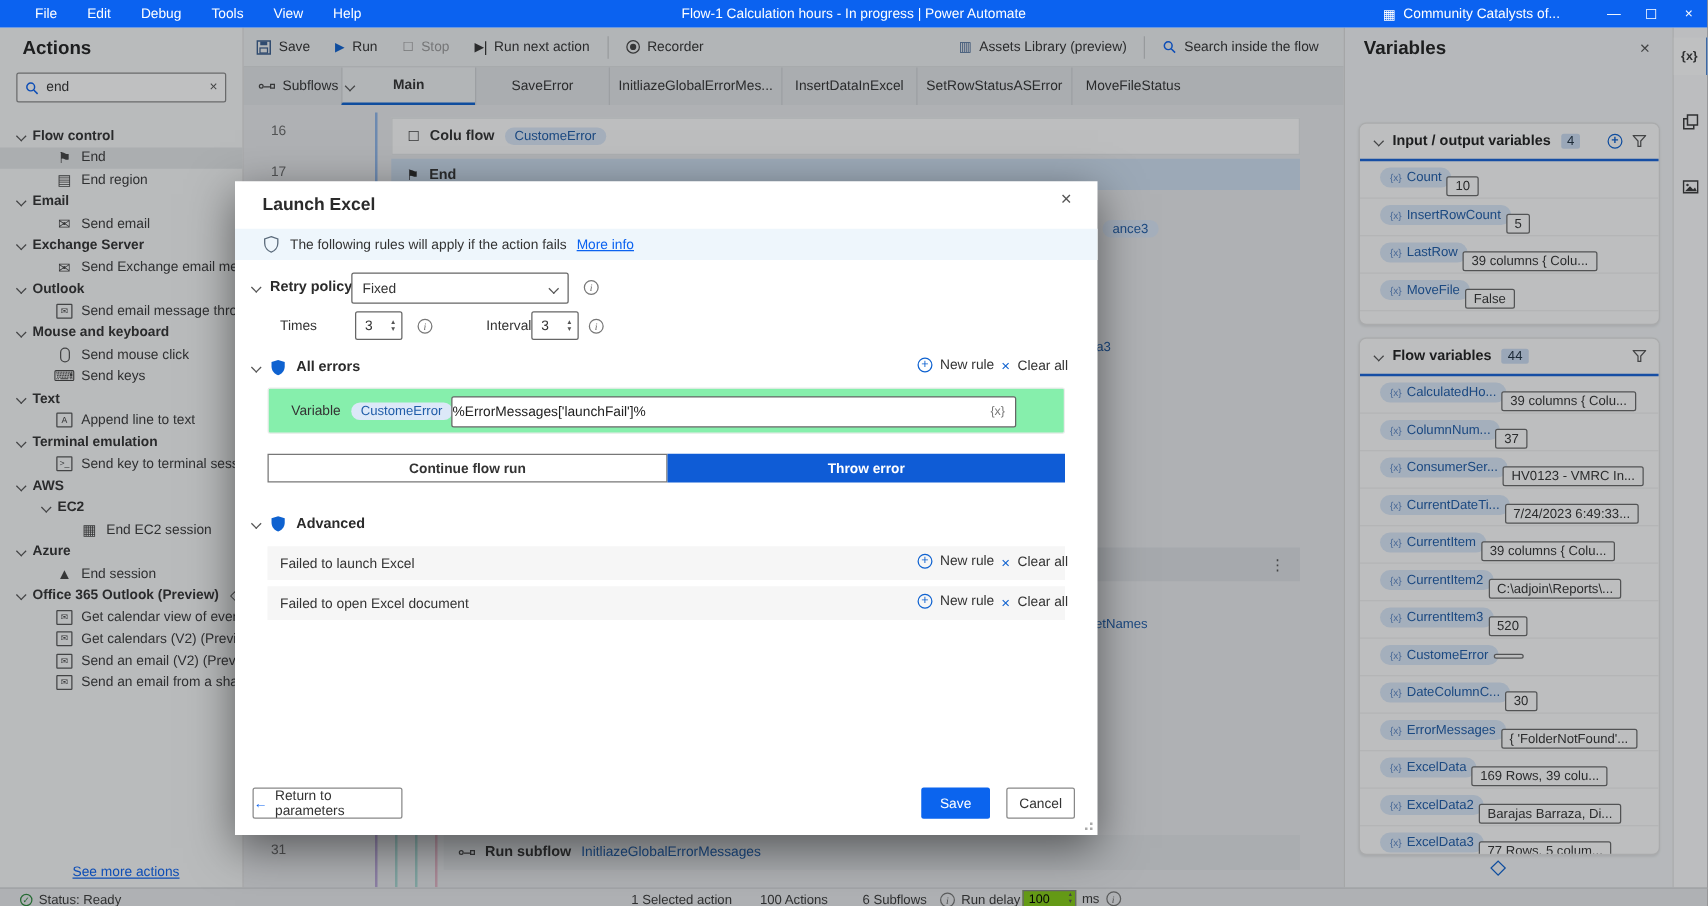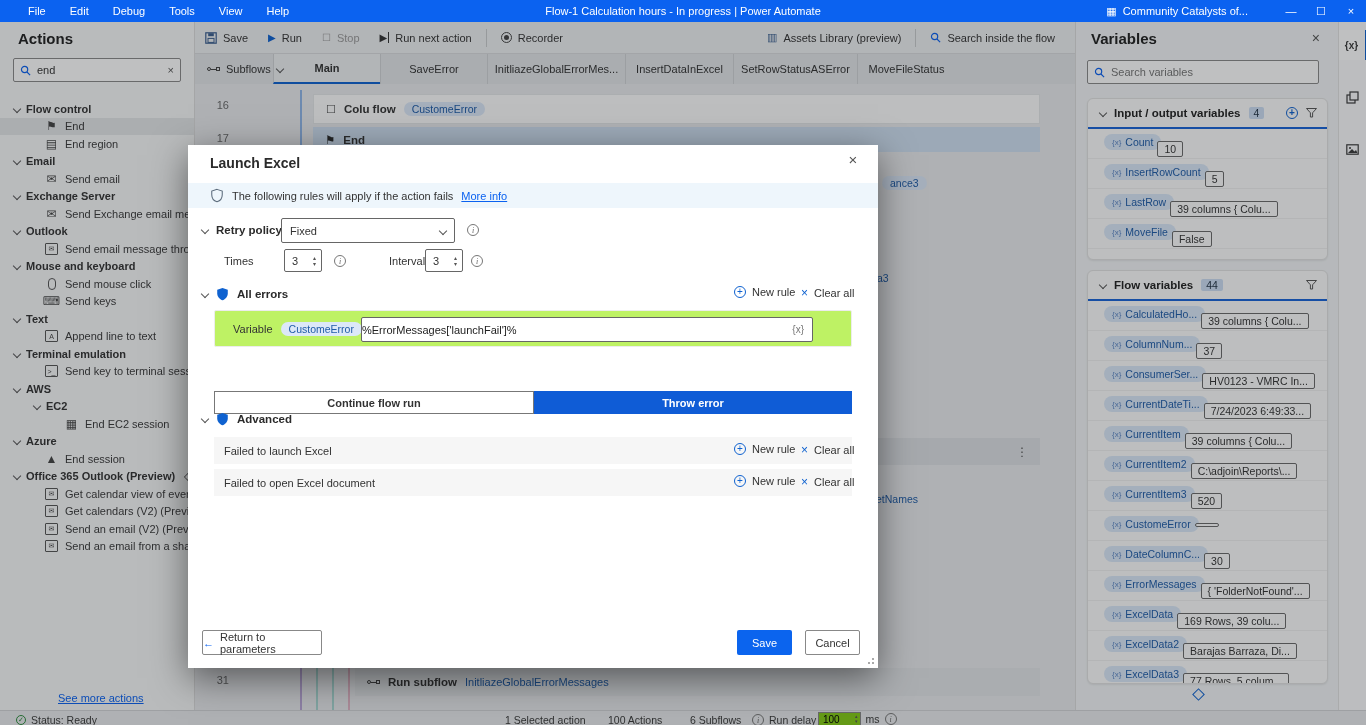--- a/index.html
+++ b/index.html
@@ -74,25 +74,25 @@
   .sect-h { position:absolute; display:flex; align-items:center; gap:8px; font-weight:bold; font-size:11.5px; color:#2b2b2b; }
   .dd { position:absolute; border:1px solid #666; border-radius:2px; background:#fff; display:flex; align-items:center; padding:0 8px; font-size:11px; }
   .dd .chev { margin-left:auto; }
   .spin { position:absolute; width:38px; height:23px; border:1px solid #666; border-radius:2px; background:#fff; display:flex; }
   .spin .val { flex:1; display:flex; align-items:center; padding-left:7px; }
   .spin .arr { width:13px; display:flex; flex-direction:column; align-items:center; justify-content:center; font-size:6px; color:#555; line-height:6px; }
   .info-i { width:12px; height:12px; border:1px solid #777; border-radius:50%; color:#666; font-size:8px; display:inline-flex; align-items:center; justify-content:center; font-style:italic; font-family:"Liberation Serif", serif; }
   .plus-c { width:12px; height:12px; border:1px solid #0f62d0; border-radius:50%; color:#0f62d0; font-size:10px; display:inline-flex; align-items:center; justify-content:center; line-height:1; }
   .rule-actions { position:absolute; display:flex; align-items:center; gap:6px; font-size:11px; color:#333; }
   .x-blue { color:#0f62d0; font-size:12px; }
-  .var-card { position:absolute; left:26px; top:165px; width:638px; height:37px; background:#bef264; border:1px solid #ececec; border-radius:2px; display:flex; align-items:center; gap:8px; padding-left:18px; }
+  .var-card { position:absolute; left:26px; top:165px; width:638px; height:37px; background:#86efac; border:1px solid #ececec; border-radius:2px; display:flex; align-items:center; gap:8px; padding-left:18px; }
   .expr-input { position:absolute; left:146px; top:6px; width:452px; height:25px; border:1px solid #666; border-radius:2px; background:#fff; display:flex; align-items:center; }
   .expr-input input { flex:1; border:none; outline:none; font-size:11px; font-family:inherit; padding-left:0; color:#222; background:transparent; }
   .fx { color:#777; font-size:10px; }
-  .seg { position:absolute; left:26px; top:218px; width:638px; height:23px; display:flex;margin-top:28px; }
+  .seg { position:absolute; left:26px; top:218px; width:638px; height:23px; display:flex; }
   .seg-l { flex:1; background:#fff; border:1px solid #777; display:flex; align-items:center; justify-content:center; font-weight:bold; color:#333; }
   .seg-r { flex:1; background:#0f5cd6; display:flex; align-items:center; justify-content:center; font-weight:bold; color:#fff; }
   .adv-row { position:absolute; left:26px; width:638px; height:27px; background:#f6f6f6; display:flex; align-items:center; padding-left:10px; font-size:11px; }
   .btn-outline { position:absolute; border:1px solid #888; border-radius:2px; background:#fff; display:flex; align-items:center; justify-content:center; gap:6px; font-size:11px; color:#333; }
   .btn-blue { position:absolute; border-radius:2px; background:#0b64ee; color:#fff; display:flex; align-items:center; justify-content:center; font-size:11px; }
   .grip { position:absolute; right:4px; bottom:4px; width:10px; height:10px; }
   .grip i { position:absolute; width:2px; height:2px; background:#aaa; }
 
   
   .right-panel { left:1075px; top:22px; width:263px; height:688px; background:#f3f5f7; border-left:1px solid #dcdcdc; }
@@ -385,27 +385,20 @@
           <span class="sf-sq"></span>
         </span>
       <span style="font-weight:bold;">Run subflow</span>
       <span class="link-blue" style="font-size:11px;">InitliazeGlobalErrorMessages</span>
     </div>
   </div>
 
   <div class="abs right-panel">
     <div class="panel-title" style="left:15px;">Variables</div>
     <span class="abs" style="right:18px; top:8px; font-size:14px; color:#555;">×</span>
-    <div class="searchbox" style="left:11px; top:38px; width:232px; height:24px;">
-      <svg width="11" height="11" viewBox="0 0 12 12">
-          <circle cx="5" cy="5" r="3.4" fill="none" stroke="#0b62f0" stroke-width="1.3"></circle>
-          <line x1="7.6" y1="7.6" x2="11" y2="11" stroke="#0b62f0" stroke-width="1.3"></line>
-        </svg>
-      <input placeholder="Search variables" style="">
-    </div>
 
     <div class="vcard" style="top:76px; height:162px;">
       <div class="vcard-h">
         <span class="chev"></span>
         <span>Input / output variables</span>
         <span class="vbadge">4</span>
         <span style="margin-left:auto;" class="plus-c">+</span>
         <svg class="funnel" width="11" height="10" viewBox="0 0 11 10">
             <path d="M0.5 0.5 H10.5 L6.6 4.8 V9 L4.4 9 V4.8 Z" fill="none" stroke="#555" stroke-width="1"></path>
           </svg>

